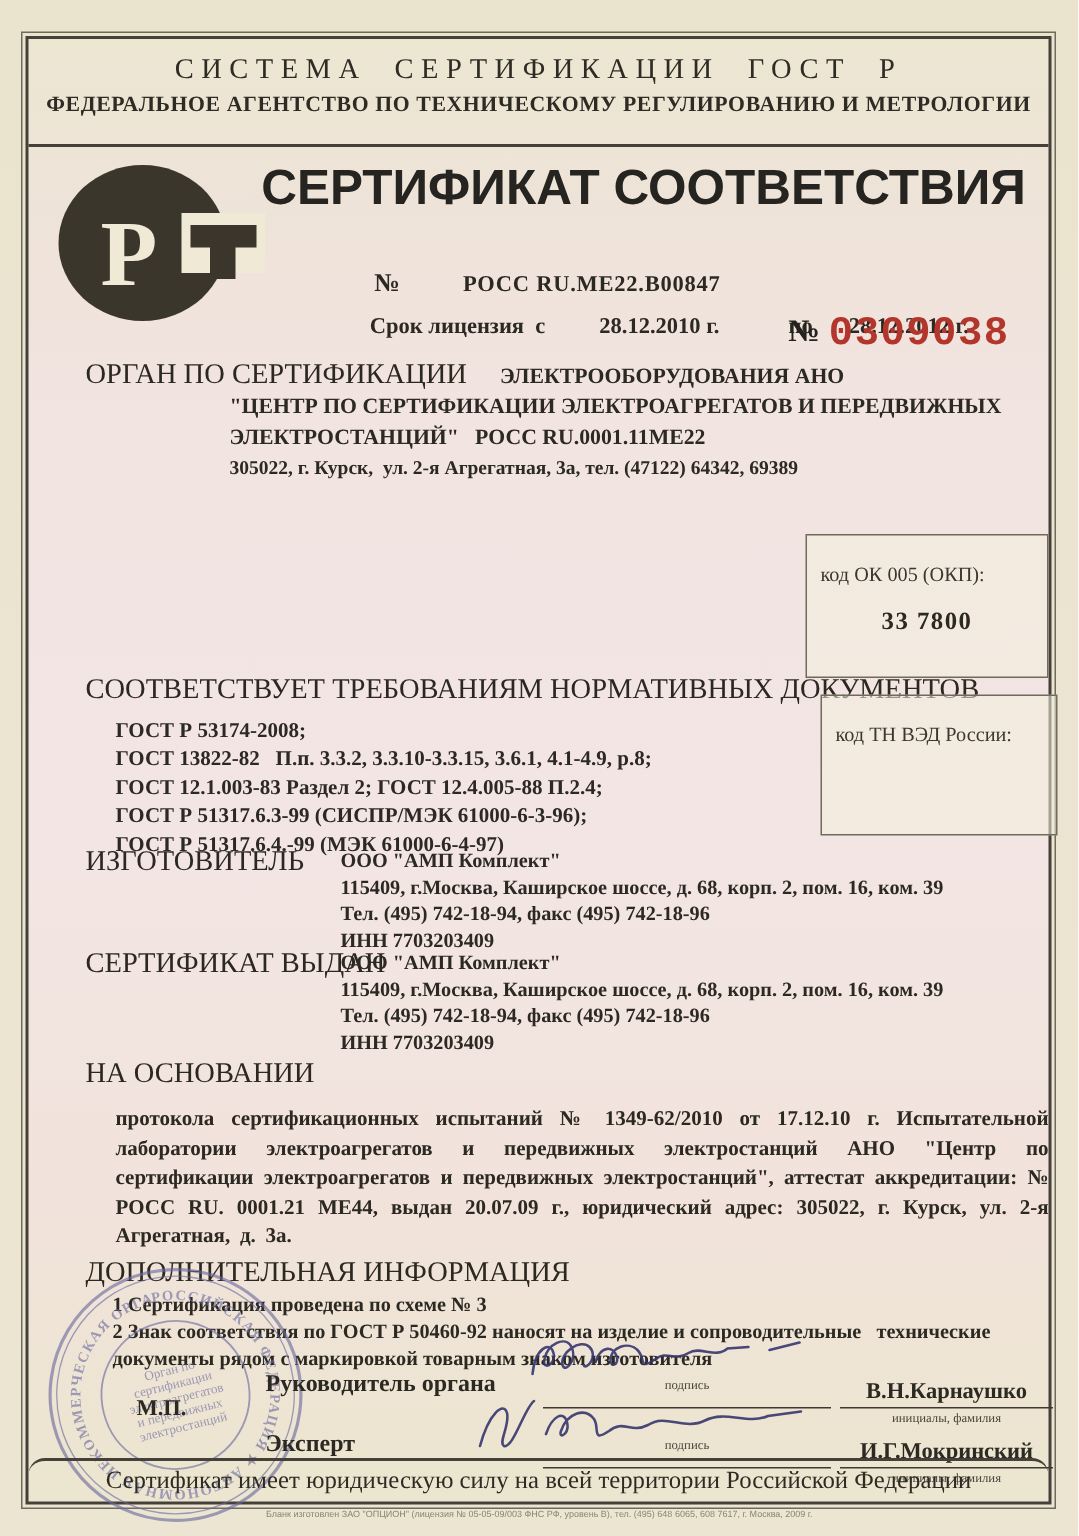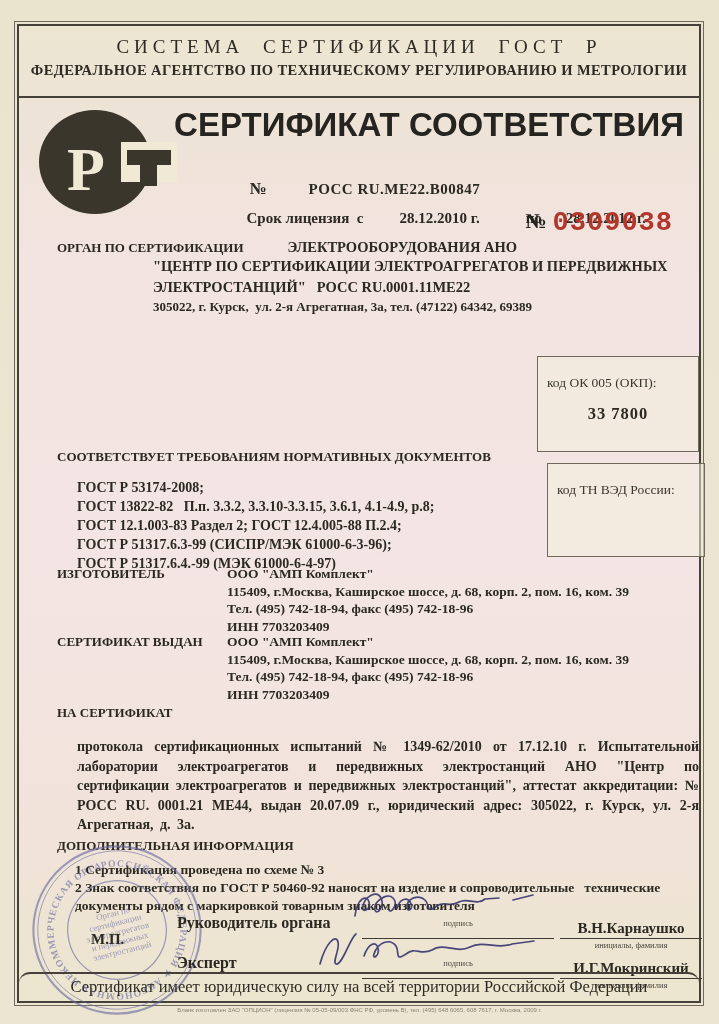--- a/index.html
+++ b/index.html
@@ -31,25 +31,25 @@
   .validity-row { position:absolute; left:205px; top:167px; font-size:15px; font-weight:bold; }
   .validity-row .vfrom { margin-left:36px; }
   .validity-row .vpo { margin-left:46px; }
   .validity-row .vto { margin-left:24px; }
 
   .formno { position:absolute; right:26px; top:182px; }
   .formno .no-sign { font-size:21px; font-weight:bold; color:#24221d; vertical-align:2px; }
   .formno .no-digits { font-family:"Liberation Mono", monospace; font-weight:bold; font-size:27px;
     color:#b3362c; letter-spacing:1px; margin-left:6px; }
 
-  .sec-label { font-weight:bold; font-size:13px; color:#2b2820; }
+  .sec-label { font-weight:normal; font-size:19px; color:#2b2820; }
 
   .org-sec { position:absolute; left:38px; top:213px; right:22px; }
   .org-row1 { display:flex; align-items:baseline; }
-  .org-name1 { margin-left:44px; font-weight:bold; font-size:14.5px; }
+  .org-name1 { margin-left:22px; font-weight:bold; font-size:14.5px; }
   .org-name2, .org-name3 { margin-left:96px; font-weight:bold; font-size:14.5px; line-height:21px; }
   .org-addr { margin-left:96px; font-weight:bold; font-size:13px; margin-top:1px; }
 
   .prod-sec { position:absolute; left:38px; top:320px; width:470px; }
   .prod-content { position:absolute; left:145px; top:2px; width:330px; font-weight:bold; font-size:14.5px; line-height:19px; }
   .prod-serial { margin-top:9px; font-weight:bold; font-size:14.5px; }
 
   .code-box { position:absolute; border:1px solid #6f6a5c; background:rgba(243,239,222,0.55); padding:18px 9px; }
   .okp-box { left:518px; top:330px; width:142px; height:58px; }
   .tnved-box { left:528px; top:437px; width:138px; height:56px; }
@@ -170,21 +170,21 @@
     <div class="issued-sec">
       <span class="sec-label">СЕРТИФИКАТ ВЫДАН</span>
       <div class="company-lines">
         <div>ООО "АМП Комплект"</div>
         <div>115409, г.Москва, Каширское шоссе, д. 68, корп. 2, пом. 16, ком. 39</div>
         <div>Тел. (495) 742-18-94, факс (495) 742-18-96</div>
         <div>ИНН 7703203409</div>
       </div>
     </div>
 
-    <div class="basis-label sec-label">НА СЕРТИФИКАТ</div>
+    <div class="basis-label sec-label">НА ОСНОВАНИИ</div>
     <div class="basis-text">протокола сертификационных испытаний № 1349-62/2010 от 17.12.10 г. Испытательной лаборатории электроагрегатов и передвижных электростанций АНО "Центр по сертификации электроагрегатов и передвижных электростанций", аттестат аккредитации: № РОСС RU. 0001.21 МЕ44, выдан 20.07.09 г., юридический адрес: 305022, г. Курск, ул. 2-я Агрегатная, д. 3а.</div>
 
     <div class="add-label sec-label">ДОПОЛНИТЕЛЬНАЯ ИНФОРМАЦИЯ</div>
     <div class="add-items">
       <div>1 Сертификация проведена по схеме № 3</div>
       <div class="pre">2 Знак соответствия по ГОСТ Р 50460-92 наносят на изделие и сопроводительные   технические документы рядом с маркировкой товарным знаком изготовителя</div>
     </div>
 
     <div class="stamp">
       <svg width="176" height="176" viewBox="0 0 200 200">

